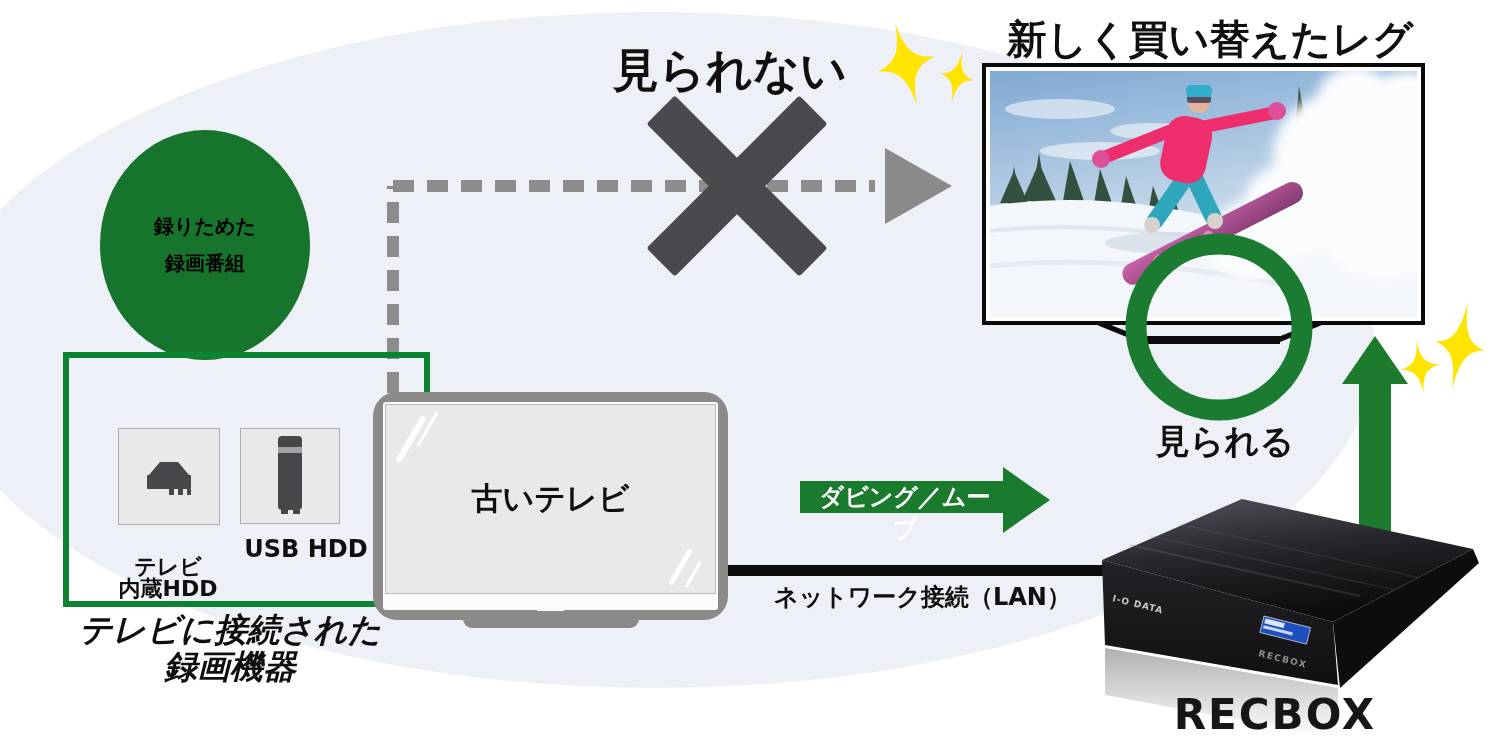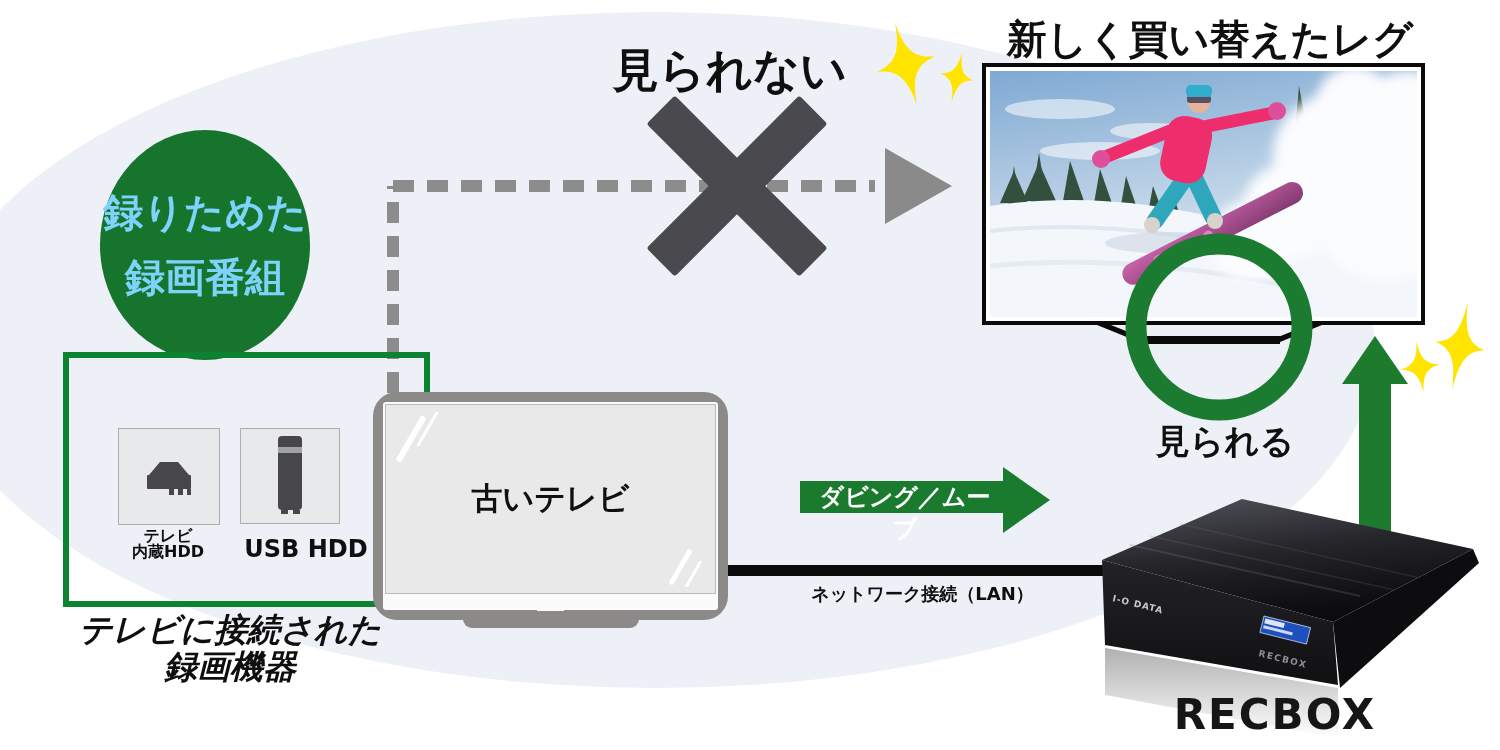--- a/index.html
+++ b/index.html
@@ -9,49 +9,49 @@
   .backdrop{left:-65px;top:12px;width:1440px;height:676px;border-radius:50%;background:#EDF1F7;}
   svg.layer{left:0;top:0;width:1500px;height:750px;pointer-events:none;}
 
   .txt{font-weight:700;line-height:1.15;text-align:center;}
   .cannot-label{left:610px;top:44px;width:240px;font-size:46px;}
   .can-label{left:1140px;top:422px;width:170px;font-size:34px;}
   .newtv-title{left:995px;top:16px;width:430px;font-size:40px;}
 
   .bubble{left:100px;top:130px;width:210px;height:230px;border-radius:50%;background:#17742C;
           display:flex;flex-direction:column;align-items:center;justify-content:center;gap:10px;}
-  .bubble span{color:#7dd3fc;font-size:40px;font-weight:700;}
+  .bubble span{color:#000000;font-size:20px;font-weight:700;}
 
   .recorder-box{left:63px;top:352px;width:367px;height:255px;border:6px solid #0C8330;box-sizing:border-box;background:transparent;}
   .device-card{background:#E8E9EA;border:1px solid #ADADAD;display:flex;align-items:center;justify-content:center;}
   .card1{left:118px;top:428px;width:100px;height:95px;}
   .card2{left:240px;top:428px;width:98px;height:94px;}
   .dev-label{font-weight:700;text-align:center;line-height:1.0;}
-  .dev-label1{left:103px;top:528px;width:130px;font-size:16px;}
+  .dev-label1{left:103px;top:556px;width:130px;font-size:22px;}
   .dev-label1 span{display:block;}
   .dev-label2{left:242px;top:537px;width:128px;font-size:24px;}
   .box-caption{left:45px;top:612px;width:370px;font-size:33px;font-weight:700;text-align:center;line-height:1.12;}
   .box-caption span{display:block;font-style:italic;}
 
   .old-tv-stand{left:463px;top:608px;width:176px;height:20px;background:#8C8989;border-radius:9px;}
   .old-tv-stand .stripe{position:absolute;left:10px;right:10px;top:5px;height:4px;background:#fff;border-radius:2px;}
   .old-tv{left:373px;top:392px;width:355px;height:228px;background:#8C8989;border-radius:24px;}
   .old-tv .bezel{position:absolute;left:10px;right:10px;top:10px;bottom:10px;background:#FBFBFB;border-radius:3px;}
   .old-tv .screen{position:absolute;left:12px;right:12px;top:12px;bottom:26px;background:#E9E9E9;border:1px solid #BDBABA;
                   display:flex;align-items:center;justify-content:center;overflow:hidden;}
   .old-tv .screen .lbl{font-size:31px;font-weight:700;}
   .glare{position:absolute;background:#fff;border-radius:2px;}
   .g1{left:22px;top:8px;width:6px;height:52px;transform:rotate(30deg);}
   .g2{left:40px;top:4px;width:3px;height:40px;transform:rotate(30deg);}
   .g3{right:32px;bottom:6px;width:5px;height:40px;transform:rotate(30deg);}
   .g4{right:20px;bottom:4px;width:3px;height:30px;transform:rotate(30deg);}
   .old-tv-tab{left:537px;top:602px;width:27px;height:9px;background:#FBFBFB;}
 
   .lan-line{left:728px;top:565px;width:382px;height:11px;background:#0B0B0B;}
-  .lan-label{left:730px;top:584px;width:385px;font-size:18px;font-weight:700;text-align:center;}
+  .lan-label{left:730px;top:584px;width:385px;font-size:24px;font-weight:700;text-align:center;}
 
   .dub-arrow{left:800px;top:467px;width:250px;height:66px;background:#1A7A2E;
              clip-path:polygon(0 14px,203px 14px,203px 0,250px 33px,203px 66px,203px 46px,0 46px);}
   .dub-label{left:810px;top:481px;width:190px;height:32px;line-height:32px;color:#fff;font-size:24px;font-weight:700;text-align:center;}
 
   .new-tv{left:982px;top:63px;width:443px;height:262px;border:4px solid #0A0A0A;background:#fff;box-sizing:border-box;padding:4px;}
   .new-tv .photo{width:427px;height:246px;display:block;}
 
   .recbox-wordmark{left:1160px;top:690px;width:230px;font-size:42px;font-weight:800;letter-spacing:2px;
                    text-align:center;color:#161616;}

